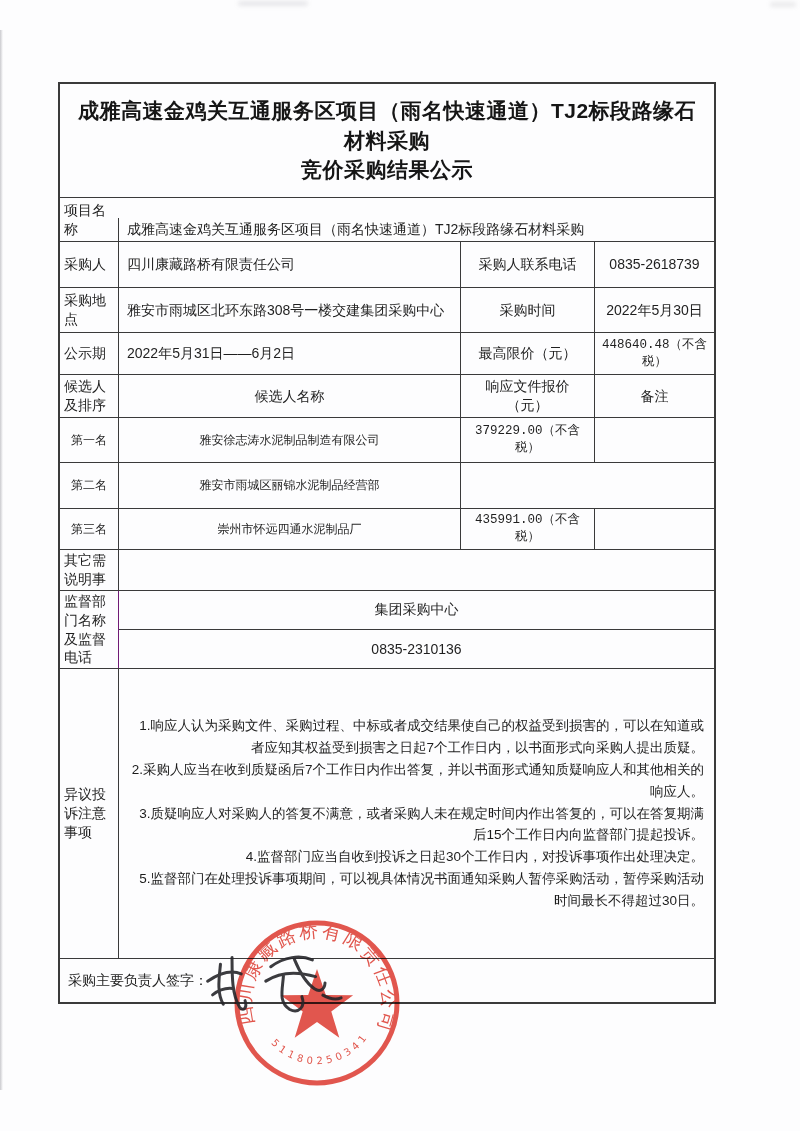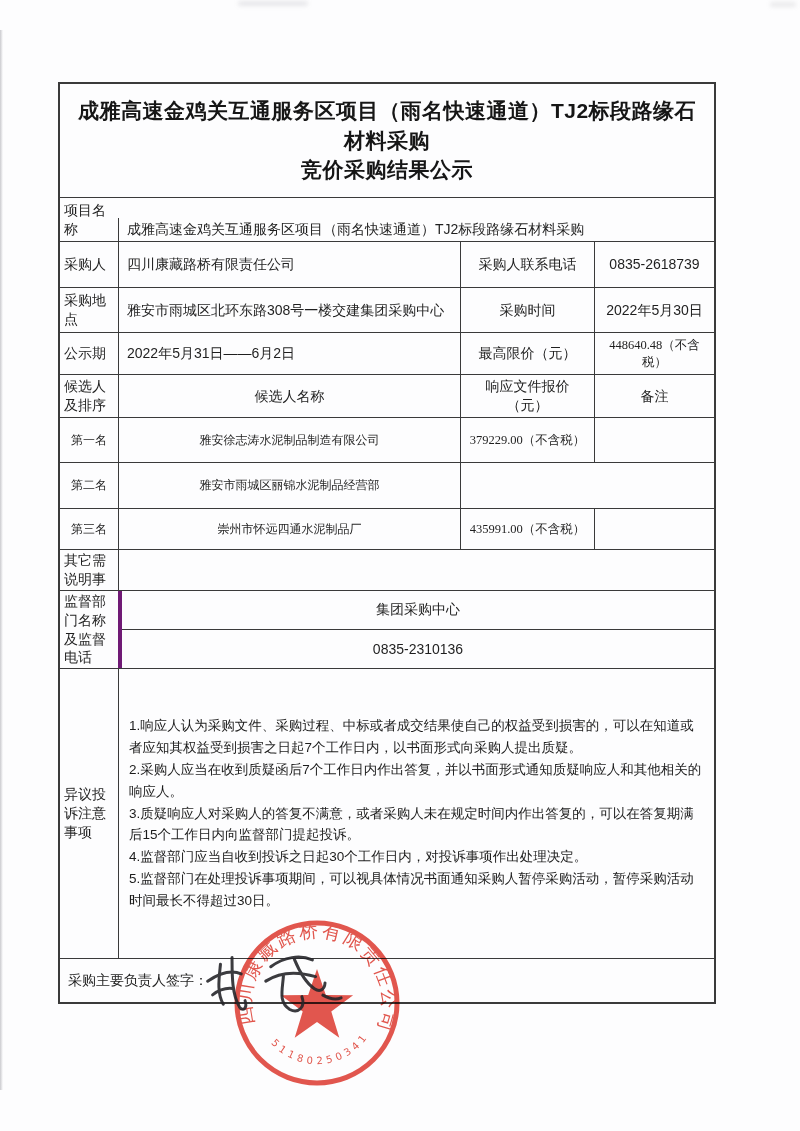--- a/index.html
+++ b/index.html
@@ -31,40 +31,40 @@
   .w1{width:58px;flex:0 0 58px;}
   .w2{width:342px;flex:0 0 342px;}
   .w3{width:134px;flex:0 0 134px;}
   .w4{flex:1;}
   .rest{flex:1;}
   .lbl{padding:2px 6px 2px 4px;}
   .lbl-c{justify-content:center;text-align:center;padding:2px 2px;}
   .val{padding:2px 4px 2px 8px;}
   .ctr{justify-content:center;text-align:center;padding:2px 4px;}
   .sm{font-size:12px;}
-  .price{font-size:12.5px;font-family:Liberation Serif, serif;}
+  .price{font-size:12.5px;font-family:Liberation Mono, monospace;}
 
   .r-title{height:113px;}
   .title-cell{flex:1;flex-direction:column;justify-content:center;text-align:center;
     font-size:21px;font-weight:bold;line-height:1.42;letter-spacing:.5px;color:#161616;
     padding:0 14px;}
   .h44{height:44px;align-items:flex-end;}
   .h46{height:46px;}
   .h45{height:45px;}
   .h42{height:42px;}
   .h43{height:43px;}
   .h41{height:41px;}
   .r-super{height:78px;}
-  .super-right{flex:1;display:flex;flex-direction:column;border-left:4px solid #701a75;box-sizing:border-box;}
+  .super-right{flex:1;display:flex;flex-direction:column;border-left:1px solid #701a75;box-sizing:border-box;}
   .super-sub{flex:1;display:flex;align-items:center;justify-content:center;font-size:14px;box-sizing:border-box;}
   .super-sub + .super-sub{border-top:1px solid #3a3a3a;text-align:center;}
   .r-objection{height:290px;}
   .objection-text{flex:1;flex-direction:column;justify-content:center;align-items:flex-start;
     padding:6px 10px;font-size:13.5px;line-height:1.62;color:#1c1c1c;}
-  .objection-text div{width:100%;}
+  .objection-text div{width:100%;text-align:right;}
   .r-sign{height:44px;}
   .sign-cell{flex:1;padding-left:8px;font-size:14px;}
 
   
   .stamp{position:absolute;left:229px;top:915px;width:176px;height:176px;
     mix-blend-mode:multiply;opacity:.9;}
   .signature{position:absolute;left:198px;top:938px;width:168px;height:92px;
     transform:rotate(-4deg);}
 </style>
 </head>

